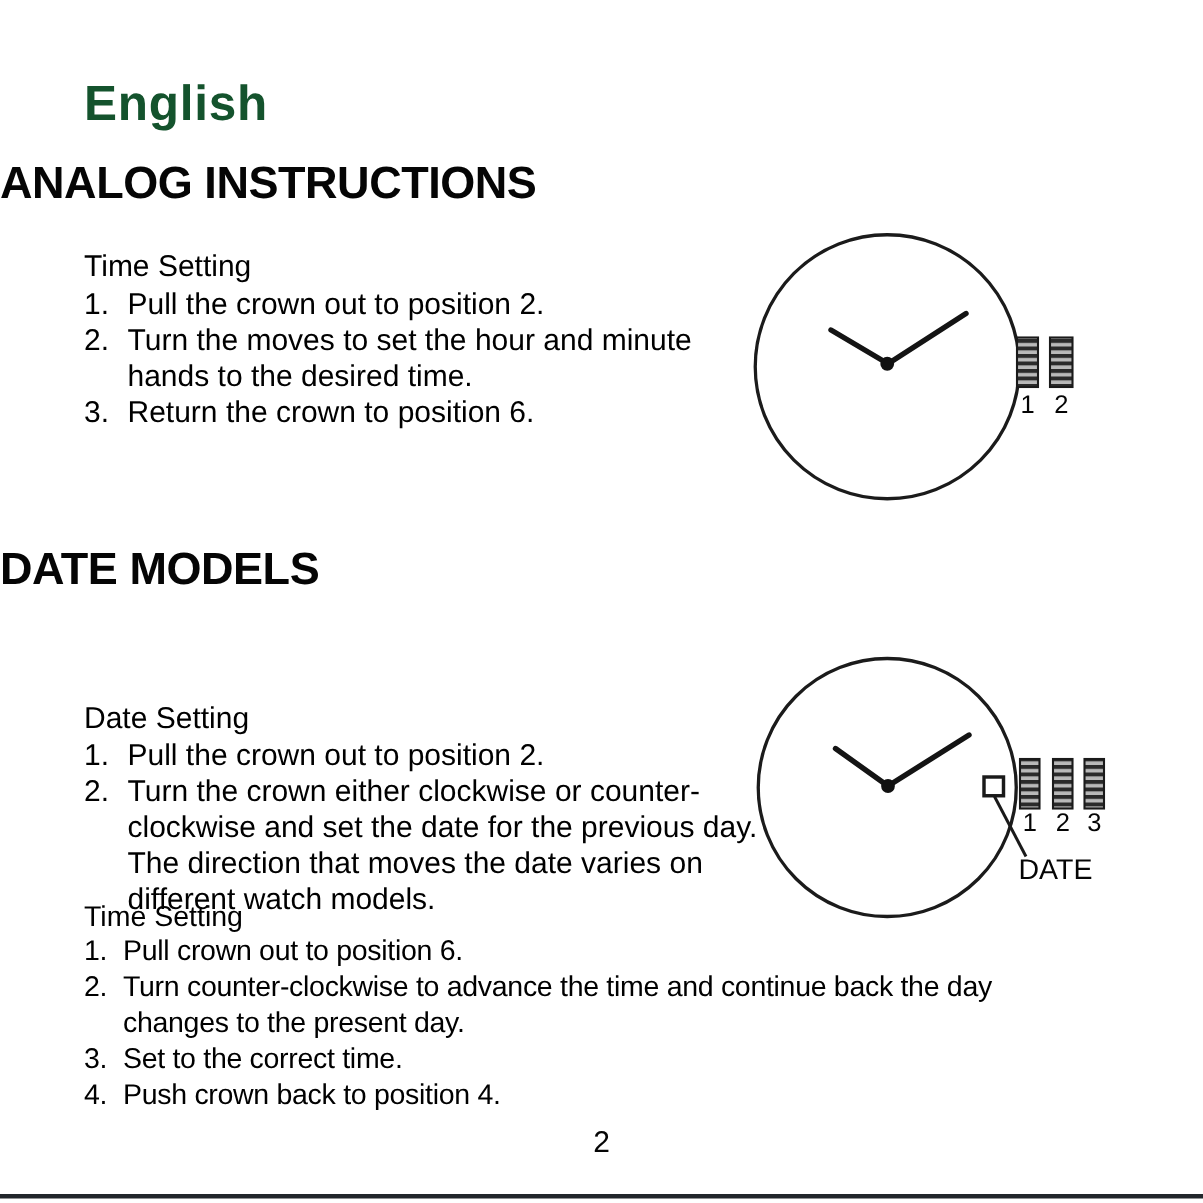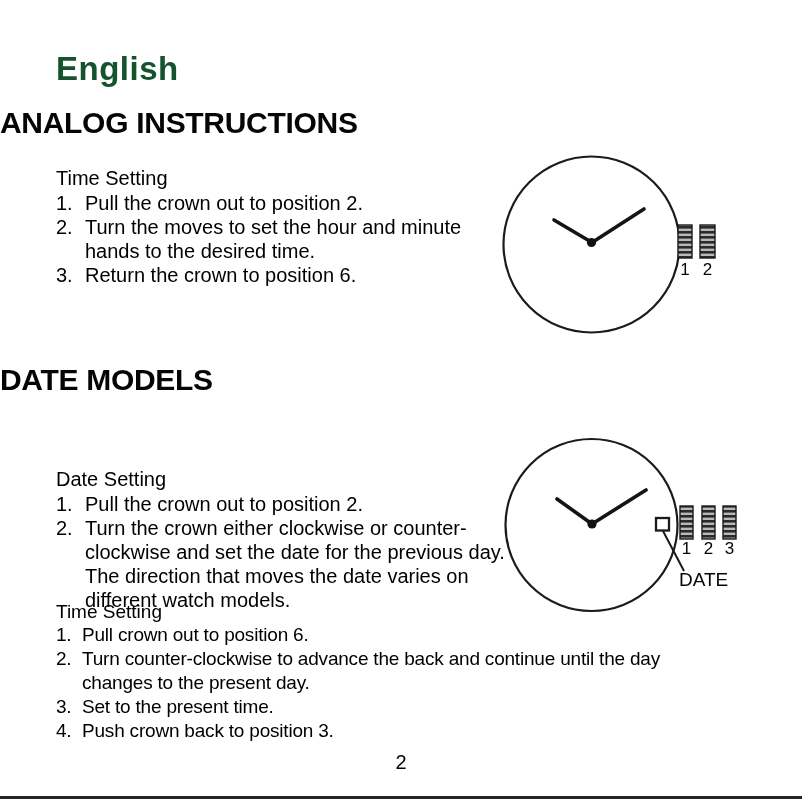--- a/index.html
+++ b/index.html
@@ -124,29 +124,29 @@
 
   <div class="text-block block-date-time">
     <div class="block-heading">Time Setting</div>
     <div class="steps">
       <div class="step">
         <span class="num">1.</span>
         <span>Pull crown out to position 6.</span>
       </div>
       <div class="step">
         <span class="num">2.</span>
-        <span>Turn counter-clockwise to advance the back and continue until the day changes to the present day.</span>
+        <span>Turn counter-clockwise to advance the time and continue back the day changes to the present day.</span>
       </div>
       <div class="step">
         <span class="num">3.</span>
-        <span>Set to the present time.</span>
+        <span>Set to the correct time.</span>
       </div>
       <div class="step">
         <span class="num">4.</span>
-        <span>Push crown back to position 3.</span>
+        <span>Push crown back to position 4.</span>
       </div>
     </div>
   </div>
 
   <div class="page-number">2</div>
   <div class="bottom-rule"></div>
 
 </div>
 
 </body></html>

